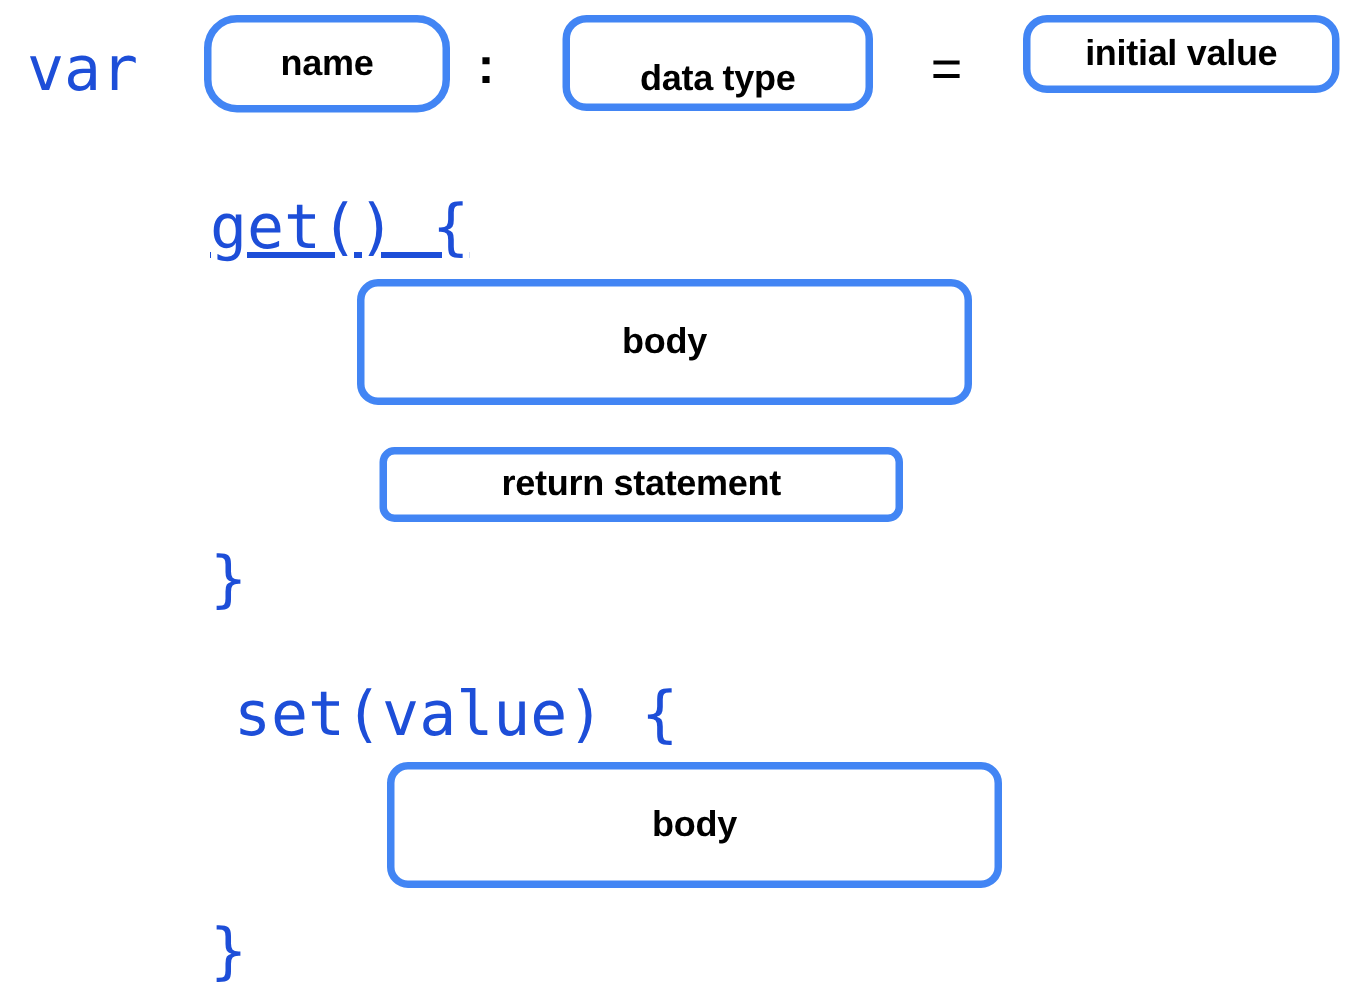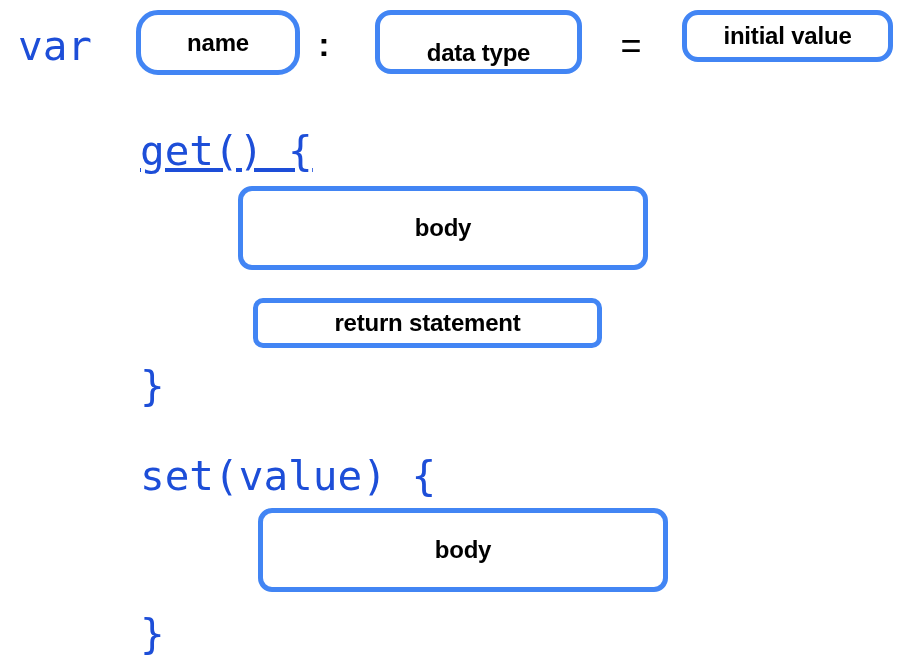--- a/index.html
+++ b/index.html
@@ -72,21 +72,21 @@
   #box-datatype .pbox-label { font-size: 24px; margin-top: 21px; }
   #box-initial .pbox-label  { font-size: 24px; }
   #box-return .pbox-label   { font-size: 24px; }
   #box-get-body .pbox-label { font-size: 24px; }
   #box-set-body .pbox-label { font-size: 24px; }
 
   
   #code-var     { left:18px;  top:26px;  }
   #code-get     { left:140px; top:131px;text-decoration:underline; }
   #code-brace1  { left:140px; top:366px; }
-  #code-set     { left:140px; top:456px;text-align:right; }
+  #code-set     { left:156px; top:456px;text-align:right; }
   #code-brace2  { left:140px; top:614px; }
 
   #punct-colon  { left:311px; top:27px; width:26px; }
   #punct-equals { left:612px; top:28px; width:38px; }
 </style>
 </head>
 <body>
 
 <div class="abs code" id="code-var">var</div>
 

